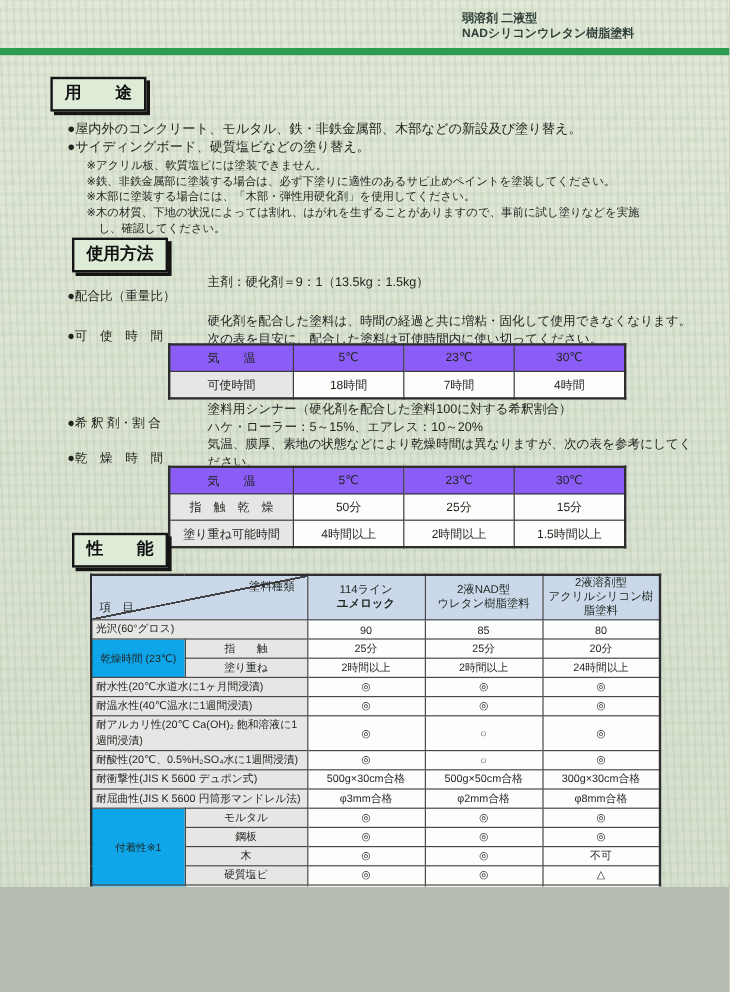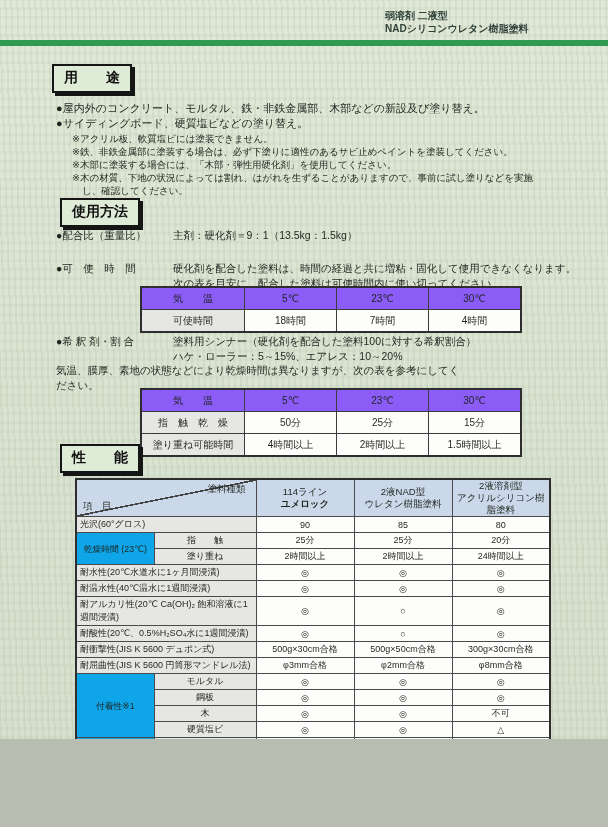--- a/index.html
+++ b/index.html
@@ -14,30 +14,30 @@
     color:#1f241f;
   }
   .doc-type{position:absolute;left:385px;top:9px;font-size:10px;font-weight:bold;color:#30413a;line-height:13px;}
   .green-bar{position:absolute;left:0;top:40px;width:608px;height:6px;background:#2d9b51;}
 
   .section-box{
     position:absolute;display:inline-block;background:#ddebd7;
     border:2px solid #151515;box-shadow:3px 3px 0 #151515;
     font-size:14px;font-weight:bold;color:#111;padding:3px 10px 4px 10px;white-space:nowrap;
   }
-  #uses-box{left:52px;top:64px;}
+  #uses-box{left:42px;top:64px;}
   #usage-box{left:60px;top:198px;}
   #perf-box{left:60px;top:444px;}
 
   .bullet-list{position:absolute;left:56px;top:101px;font-size:11px;line-height:15px;}
   .notes-list{position:absolute;left:72px;top:132px;font-size:9.5px;line-height:13px;width:478px;}
   .notes-list .note{padding-left:10px;text-indent:-10px;}
 
   .usage-item{position:absolute;left:56px;display:flex;font-size:10.5px;line-height:15px;}
-  .usage-label{width:117px;flex:0 0 117px;white-space:nowrap;}
+  .usage-label{width:117px;flex:0 0 117px;white-space:nowrap;margin-top:12px;}
   .usage-content{width:406px;}
   #usage-mix{top:228px;}
   #usage-potlife{top:261px;}
   #usage-thinner{top:334px;}
   #usage-drytime{top:363px;}
 
   table.mini{position:absolute;left:140px;border-collapse:collapse;background:#fdfdfc;}
   #potlife-table{top:286px;}
   #drytime-table{top:388px;}
   table.mini td,table.mini th{border:1px solid #3c3c3c;font-size:10px;font-weight:normal;
@@ -123,20 +123,21 @@
 
   <div class="usage-item" id="usage-thinner">
     <div class="usage-label">●希 釈 剤・割 合</div>
     <div class="usage-content">
       <div>塗料用シンナー（硬化剤を配合した塗料100に対する希釈割合）</div>
       <div>ハケ・ローラー：5～15%、エアレス：10～20%</div>
     </div>
   </div>
 
   <div class="usage-item" id="usage-drytime">
+    <div class="usage-label">●乾　燥　時　間</div>
     <div class="usage-content">気温、膜厚、素地の状態などにより乾燥時間は異なりますが、次の表を参考にしてください。</div>
   </div>
 
   <table class="mini" id="drytime-table">
     <tbody>
         <tr>
       <th class="c0">気　　温</th>
       <th class="c">5℃</th>
       <th class="c">23℃</th>
       <th class="c">30℃</th>

